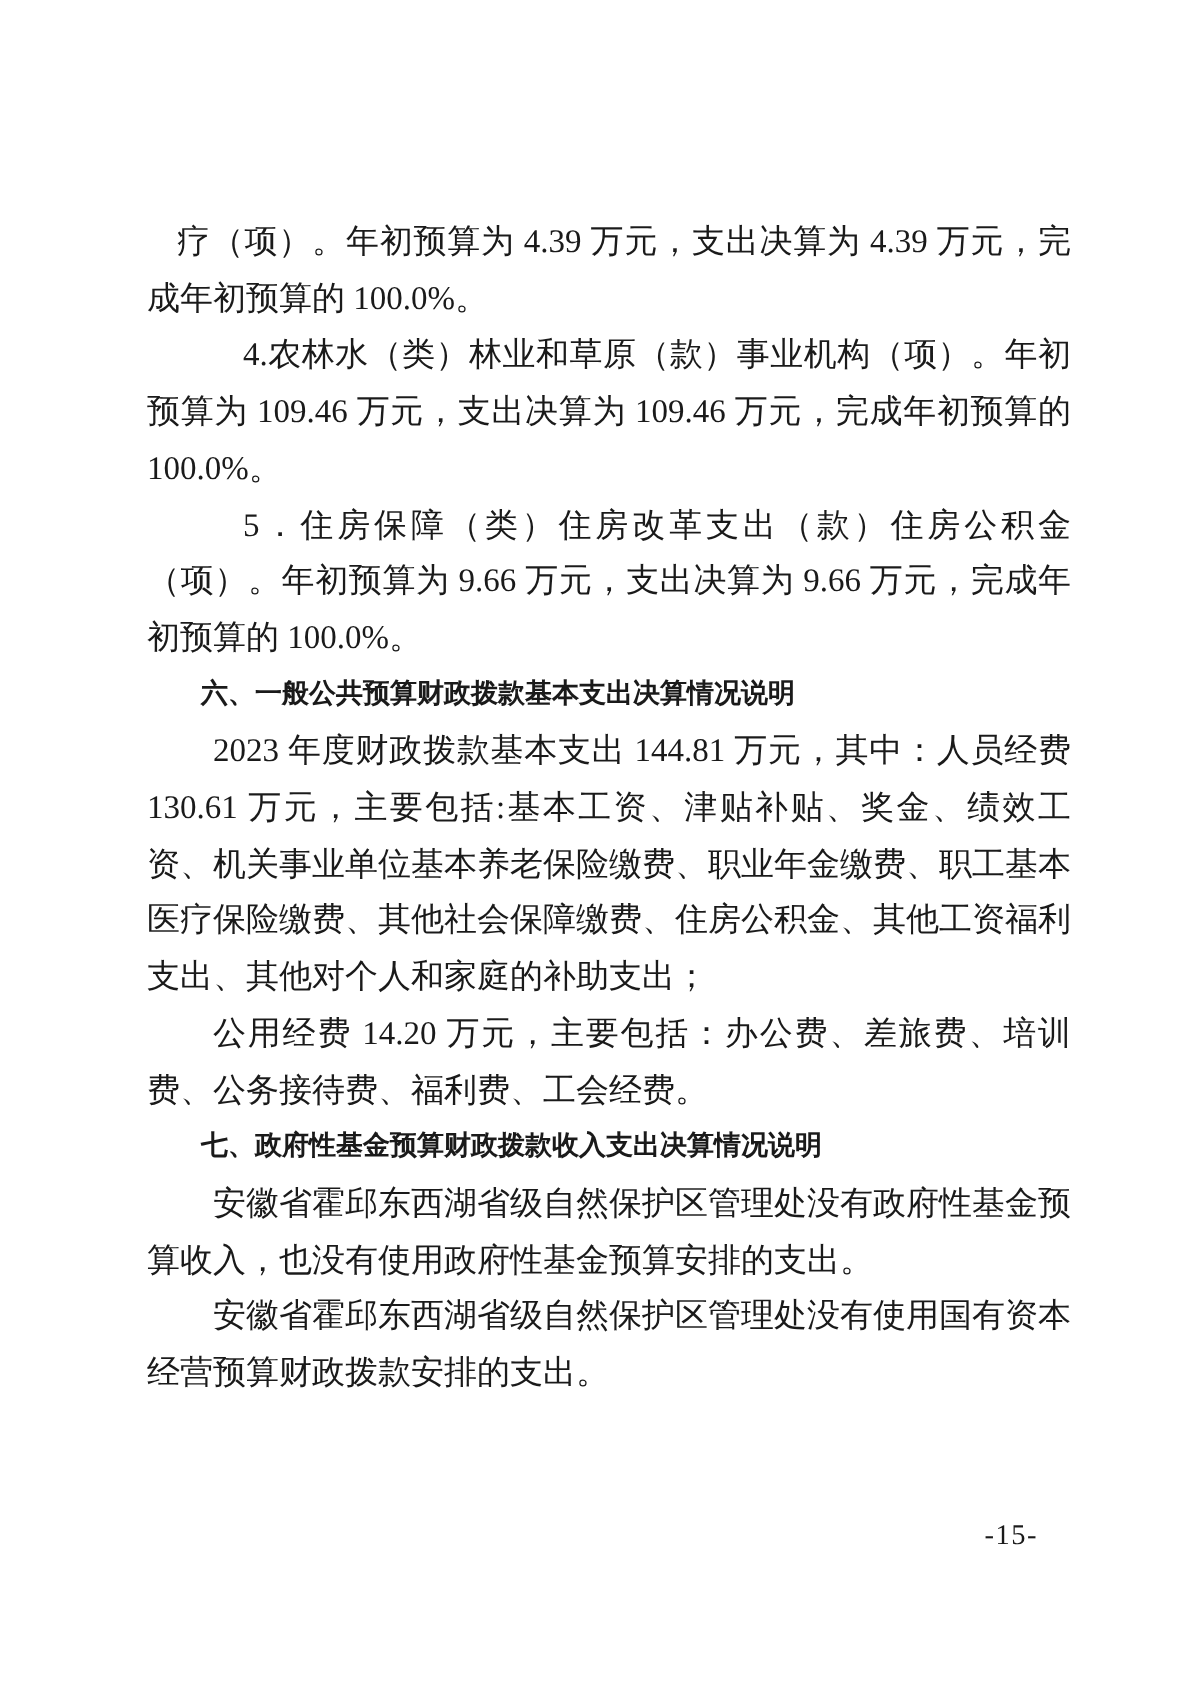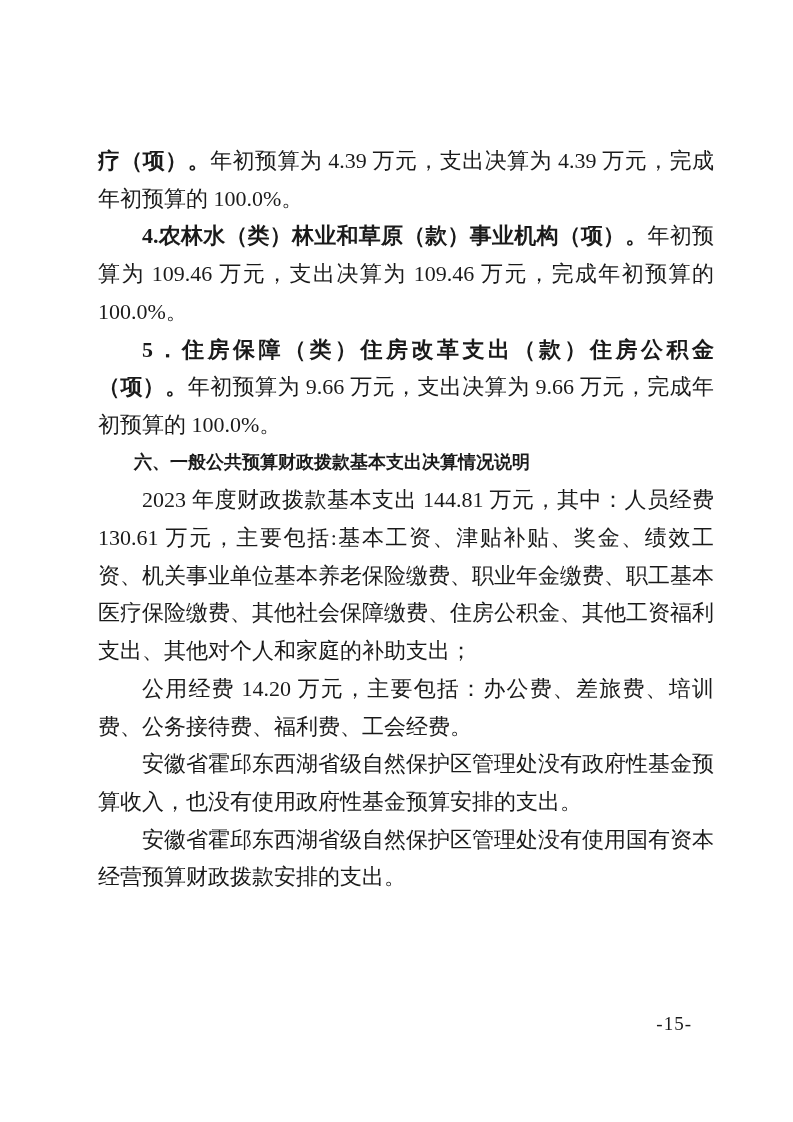--- a/index.html
+++ b/index.html
@@ -26,21 +26,22 @@
     text-align: justify;
   }
   .para {
     margin: 0;
     text-indent: 2em;
   }
   .para.no-indent {
     text-indent: 0;
   }
   .para .lead {
-    font-weight: bold;
+    font-weight: normal;
+    margin-left: 20px;
   }
   .heading {
     margin: 0;
     font-family: "Liberation Sans", "DejaVu Sans", sans-serif;
     font-weight: bold;
     font-size: 18px;
     line-height: 37.7px;
     text-indent: 2em;
   }
   .page-number {
@@ -64,20 +65,21 @@
     <p class="para"><span class="lead">4.农林水（类）林业和草原（款）事业机构（项）。</span><span>年初预算为 109.46 万元，支出决算为 109.46 万元，完成年初预算的 100.0%。</span></p>
 
     <p class="para"><span class="lead">5．住房保障（类）住房改革支出（款）住房公积金（项）。</span><span>年初预算为 9.66 万元，支出决算为 9.66 万元，完成年初预算的 100.0%。</span></p>
 
     <h2 class="heading">六、一般公共预算财政拨款基本支出决算情况说明</h2>
 
     <p class="para"><span>2023 年度财政拨款基本支出 144.81 万元，其中：人员经费 130.61 万元，主要包括:基本工资、津贴补贴、奖金、绩效工资、机关事业单位基本养老保险缴费、职业年金缴费、职工基本医疗保险缴费、其他社会保障缴费、住房公积金、其他工资福利支出、其他对个人和家庭的补助支出；</span></p>
 
     <p class="para"><span>公用经费 14.20 万元，主要包括：办公费、差旅费、培训费、公务接待费、福利费、工会经费。</span></p>
 
+    <h2 class="heading">七、政府性基金预算财政拨款收入支出决算情况说明</h2>
 
     <p class="para"><span>安徽省霍邱东西湖省级自然保护区管理处没有政府性基金预算收入，也没有使用政府性基金预算安排的支出。</span></p>
 
 
     <p class="para"><span>安徽省霍邱东西湖省级自然保护区管理处没有使用国有资本经营预算财政拨款安排的支出。</span></p>
 
   </div>
 
   <div class="page-number">-15-</div>
 </div>

